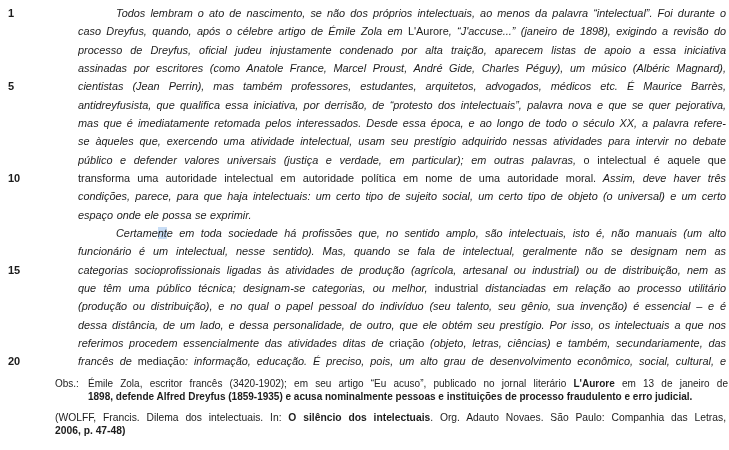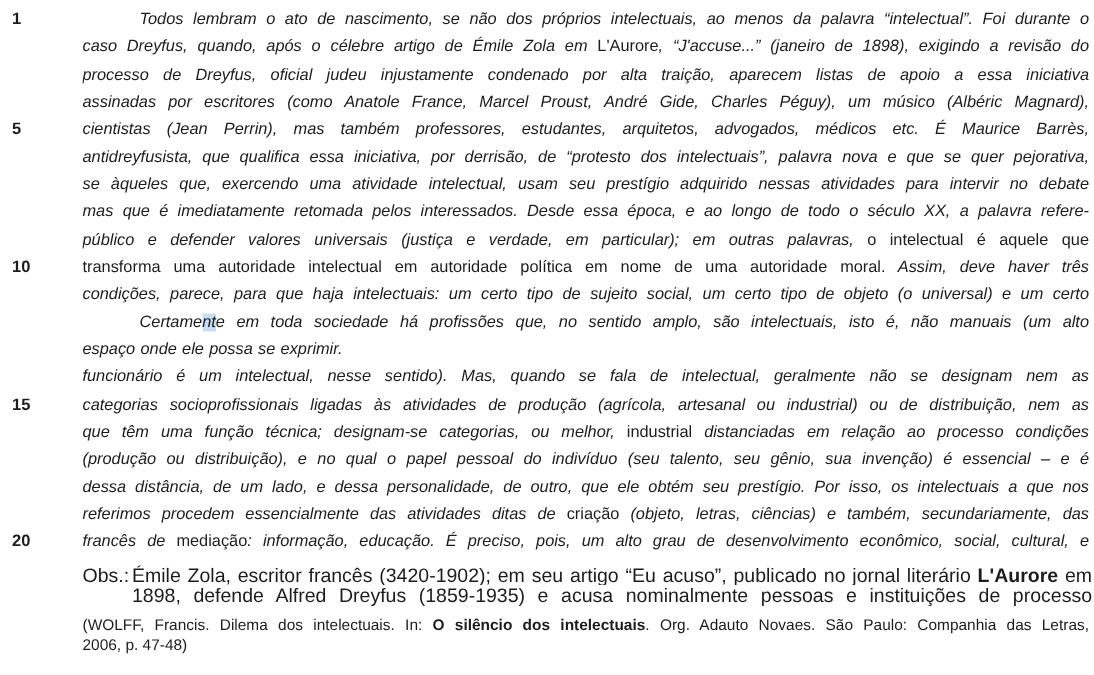--- a/index.html
+++ b/index.html
@@ -28,52 +28,52 @@
   }
   .line-num {
     position: absolute;
     left: 8px;
     top: 0;
     font-weight: 700;
     font-style: normal;
     font-size: 11px;
   }
   .line-text {
-    margin-left: 55px;
+    margin-left: 78px;
     margin-right: 3px;
     text-align: justify;
     text-align-last: justify;
     overflow: hidden;
     height: 18.33px;
     word-spacing: 0.5px;
   }
   .line-text.line-indent { text-indent: 38px; }
   .line-text.line-last { text-align-last: left; }
   .seg-i   { font-style: italic; }
   .seg-r   { font-style: normal; }
   .seg-ihl { font-style: italic; background: #c8ddf5; }
   
   .obs-block {
     margin: 6px 1px 0 55px;
     display: flex;
-    font-size: 13px;
+    font-size: 10px;
     line-height: 13.6px;
   }
   .obs-label {
     width: 33px;
     flex: none;
   }
   .small-lines { flex: 1; min-width: 0; }
   .small-line {
     text-align: justify;
     text-align-last: justify;
     overflow: hidden;
     height: 13.6px;
   }
-  .small-line.line-last { text-align-last: left; }
+  .small-line.line-last { text-align-last: left; font-weight: bold; }
   .cite-block {
     margin: 7px 3px 0 55px;
     font-size: 10.3px;
     line-height: 13.6px;
   }
   .seg-n { font-style: normal; }
   .seg-b { font-style: normal; font-weight: 700; }
 </style>
 </head>
 <body>
@@ -94,50 +94,50 @@
         <div class="line-text"><span class="seg-i">assinadas por escritores (como Anatole France, Marcel Proust, André Gide, Charles Péguy), um músico (Albéric Magnard),</span></div>
       </div>
       <div class="line-row">
         <span class="line-num">5</span>
         <div class="line-text"><span class="seg-i">cientistas (Jean Perrin), mas também professores, estudantes, arquitetos, advogados, médicos etc. É Maurice Barrès,</span></div>
       </div>
       <div class="line-row">
         <div class="line-text"><span class="seg-i">antidreyfusista, que qualifica essa iniciativa, por derrisão, de “protesto dos intelectuais”, palavra nova e que se quer pejorativa,</span></div>
       </div>
       <div class="line-row">
-        <div class="line-text"><span class="seg-i">se àqueles que, exercendo uma atividade intelectual, usam seu prestígio adquirido nessas atividades para intervir no debate</span></div>
+        <div class="line-text"><span class="seg-i">mas que é imediatamente retomada pelos interessados. Desde essa época, e ao longo de todo o século XX, a palavra refere-</span></div>
       </div>
       <div class="line-row">
-        <div class="line-text"><span class="seg-i">mas que é imediatamente retomada pelos interessados. Desde essa época, e ao longo de todo o século XX, a palavra refere-</span></div>
+        <div class="line-text"><span class="seg-i">se àqueles que, exercendo uma atividade intelectual, usam seu prestígio adquirido nessas atividades para intervir no debate</span></div>
       </div>
       <div class="line-row">
         <div class="line-text"><span class="seg-i">público e defender valores universais (justiça e verdade, em particular); em outras palavras, </span><span class="seg-r">o intelectual é aquele que</span></div>
       </div>
       <div class="line-row">
         <span class="line-num">10</span>
         <div class="line-text"><span class="seg-r">transforma uma autoridade intelectual em autoridade política em nome de uma autoridade moral.</span><span class="seg-i"> Assim, deve haver três</span></div>
       </div>
       <div class="line-row">
         <div class="line-text"><span class="seg-i">condições, parece, para que haja intelectuais: um certo tipo de sujeito social, um certo tipo de objeto (o universal) e um certo</span></div>
       </div>
       <div class="line-row">
-        <div class="line-text line-indent"><span class="seg-i">Certame</span><span class="seg-ihl">nt</span><span class="seg-i">e em toda sociedade há profissões que, no sentido amplo, são intelectuais, isto é, não manuais (um alto</span></div>
+        <div class="line-text line-last"><span class="seg-i">espaço onde ele possa se exprimir.</span></div>
       </div>
       <div class="line-row">
-        <div class="line-text line-last"><span class="seg-i">espaço onde ele possa se exprimir.</span></div>
+        <div class="line-text line-indent"><span class="seg-i">Certame</span><span class="seg-ihl">nt</span><span class="seg-i">e em toda sociedade há profissões que, no sentido amplo, são intelectuais, isto é, não manuais (um alto</span></div>
       </div>
       <div class="line-row">
         <div class="line-text"><span class="seg-i">funcionário é um intelectual, nesse sentido). Mas, quando se fala de intelectual, geralmente não se designam nem as</span></div>
       </div>
       <div class="line-row">
         <span class="line-num">15</span>
         <div class="line-text"><span class="seg-i">categorias socioprofissionais ligadas às atividades de produção (agrícola, artesanal ou industrial) ou de distribuição, nem as</span></div>
       </div>
       <div class="line-row">
-        <div class="line-text"><span class="seg-i">que têm uma função técnica; designam-se categorias, ou melhor, </span><span class="seg-r">industrial</span><span class="seg-i"> distanciadas em relação ao processo condições</span></div>
+        <div class="line-text"><span class="seg-i">que têm uma público técnica; designam-se categorias, ou melhor, </span><span class="seg-r">industrial</span><span class="seg-i"> distanciadas em relação ao processo utilitário</span></div>
       </div>
       <div class="line-row">
         <div class="line-text"><span class="seg-i">(produção ou distribuição), e no qual o papel pessoal do indivíduo (seu talento, seu gênio, sua invenção) é essencial – e é</span></div>
       </div>
       <div class="line-row">
         <div class="line-text"><span class="seg-i">dessa distância, de um lado, e dessa personalidade, de outro, que ele obtém seu prestígio. Por isso, os intelectuais a que nos</span></div>
       </div>
       <div class="line-row">
         <div class="line-text"><span class="seg-i">referimos procedem essencialmente das atividades ditas de </span><span class="seg-r">criação</span><span class="seg-i"> (objeto, letras, ciências) e também, secundariamente, das</span></div>
       </div>

